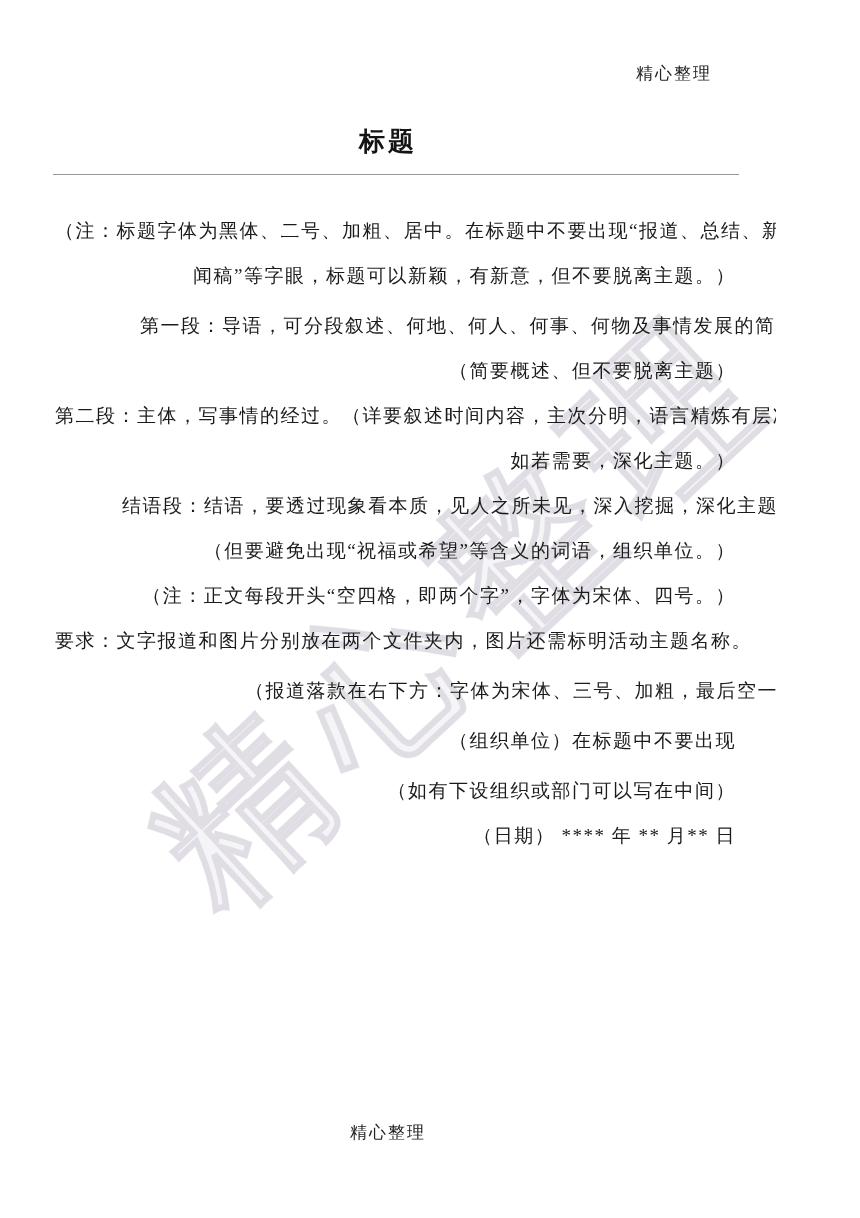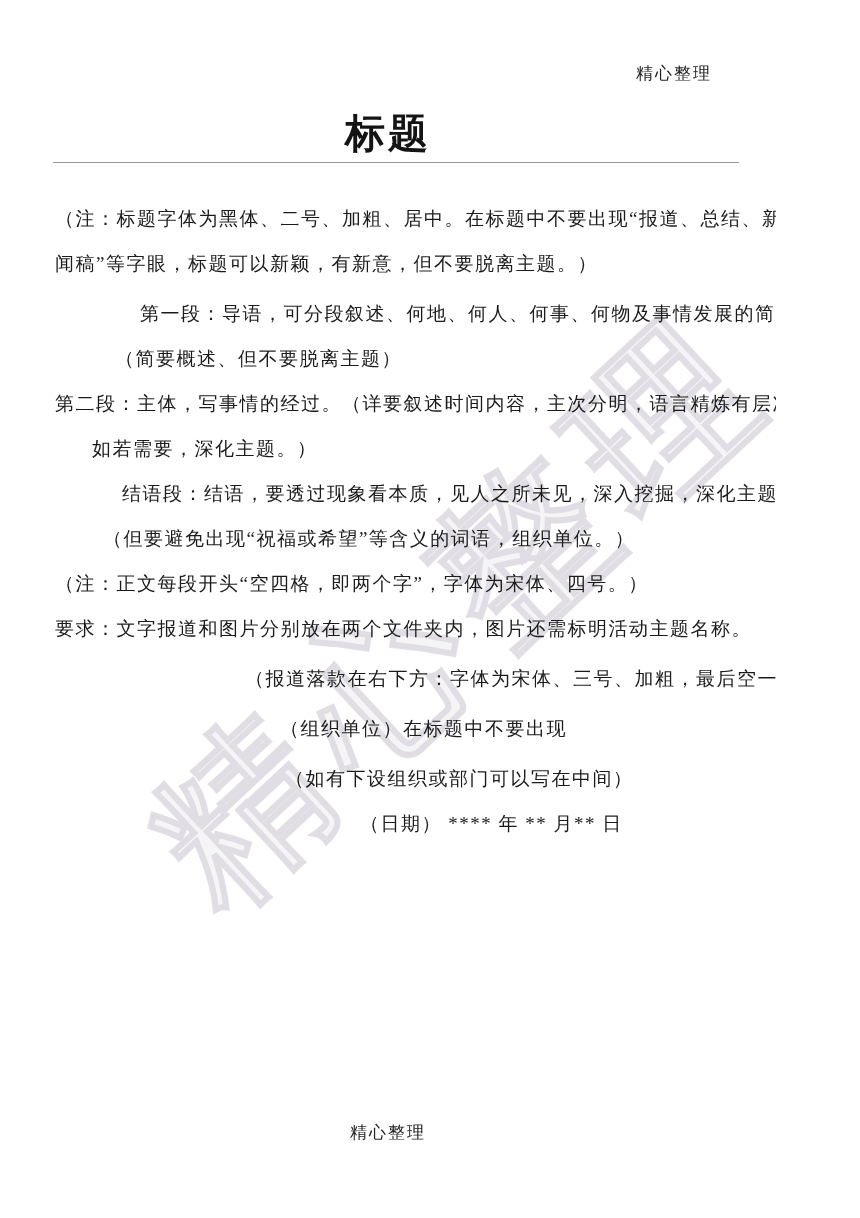--- a/index.html
+++ b/index.html
@@ -14,38 +14,39 @@
   }
   .header-note {
     position: absolute;
     top: 62px;
     right: 64px;
     font-size: 17px;
     letter-spacing: 2px;
     color: #222;
   }
   .doc-title {
-    margin: 0;
+    margin: 8px;
     padding-top: 110px;
     text-align: center;
-    font-size: 40px;
+    font-size: 26px;
     font-weight: bold;
     letter-spacing: 3px;
     line-height: 48px;
     color: #141414;
   }
   .title-underline {
     height: 0;
     border-top: 1px solid #979797;
     margin: 4px 37px 0 53px;
   }
   .body-area {
     position: relative;
     margin: 33px 40px 0 55px;
     z-index: 2;
+    text-align: right;
   }
   .line {
     font-size: 19px;
     line-height: 45px;
     letter-spacing: 1.5px;
     white-space: nowrap;
     color: #1b1b1b;
   }
   .ind-0   { padding-left: 0; }
   .ind-37  { padding-left: 37px; }

